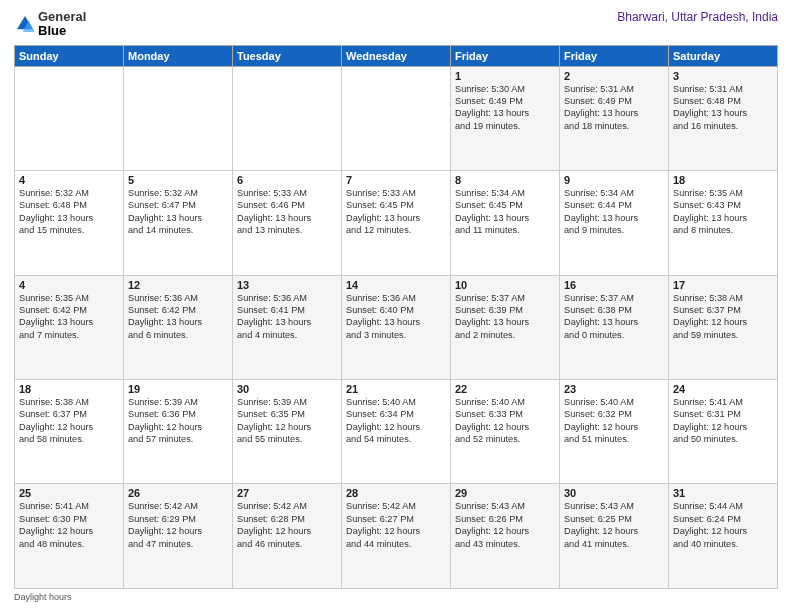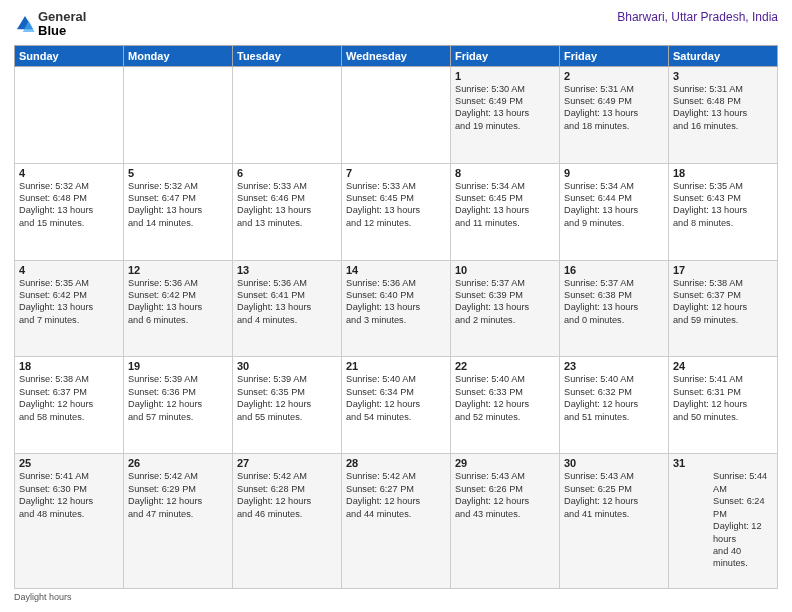--- a/index.html
+++ b/index.html
@@ -354,21 +354,21 @@
           </td>
           <td>
             <span class="day-num">30</span>
             <div class="day-info" style="white-space: pre-line;">Sunrise: 5:43 AM
 Sunset: 6:25 PM
 Daylight: 12 hours
 and 41 minutes.</div>
           </td>
           <td>
             <span class="day-num">31</span>
-            <div class="day-info" style="white-space: pre-line; margin-left: 40px;">Sunrise: 5:44 AM
+            <div class="day-info" style="white-space: pre-line;">Sunrise: 5:44 AM
 Sunset: 6:24 PM
 Daylight: 12 hours
 and 40 minutes.</div>
           </td>
         </tr>
       </tbody>
   </table>
 
   <div class="footer-note">Daylight hours</div>
 </div>

